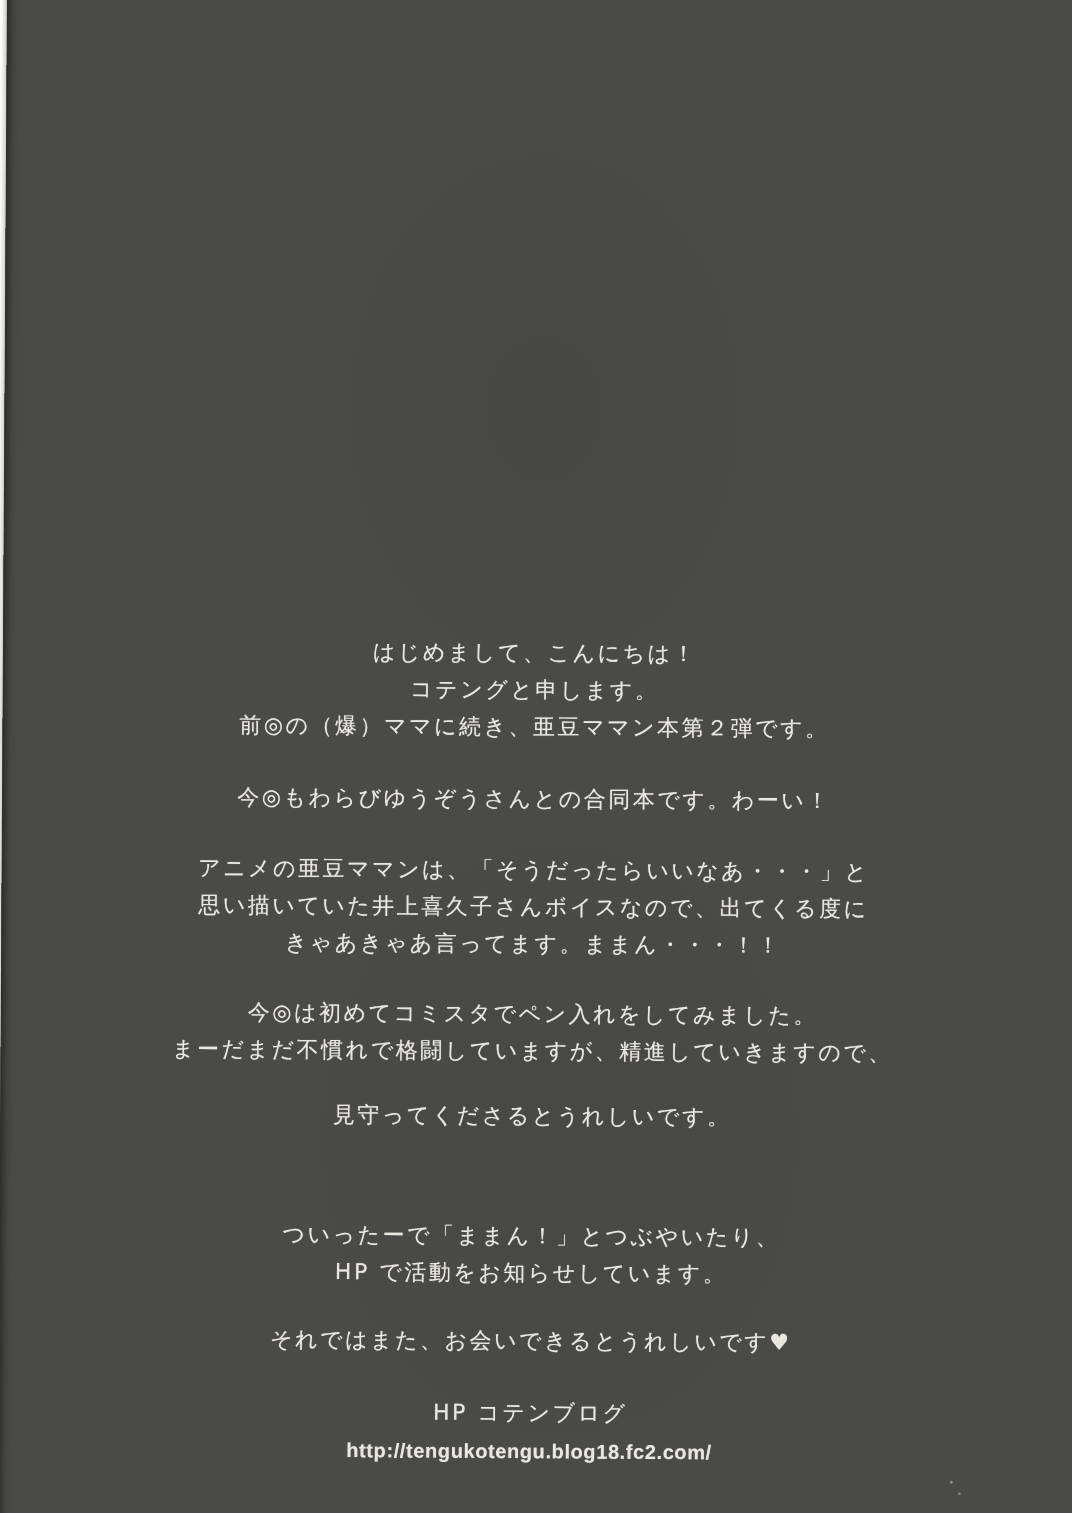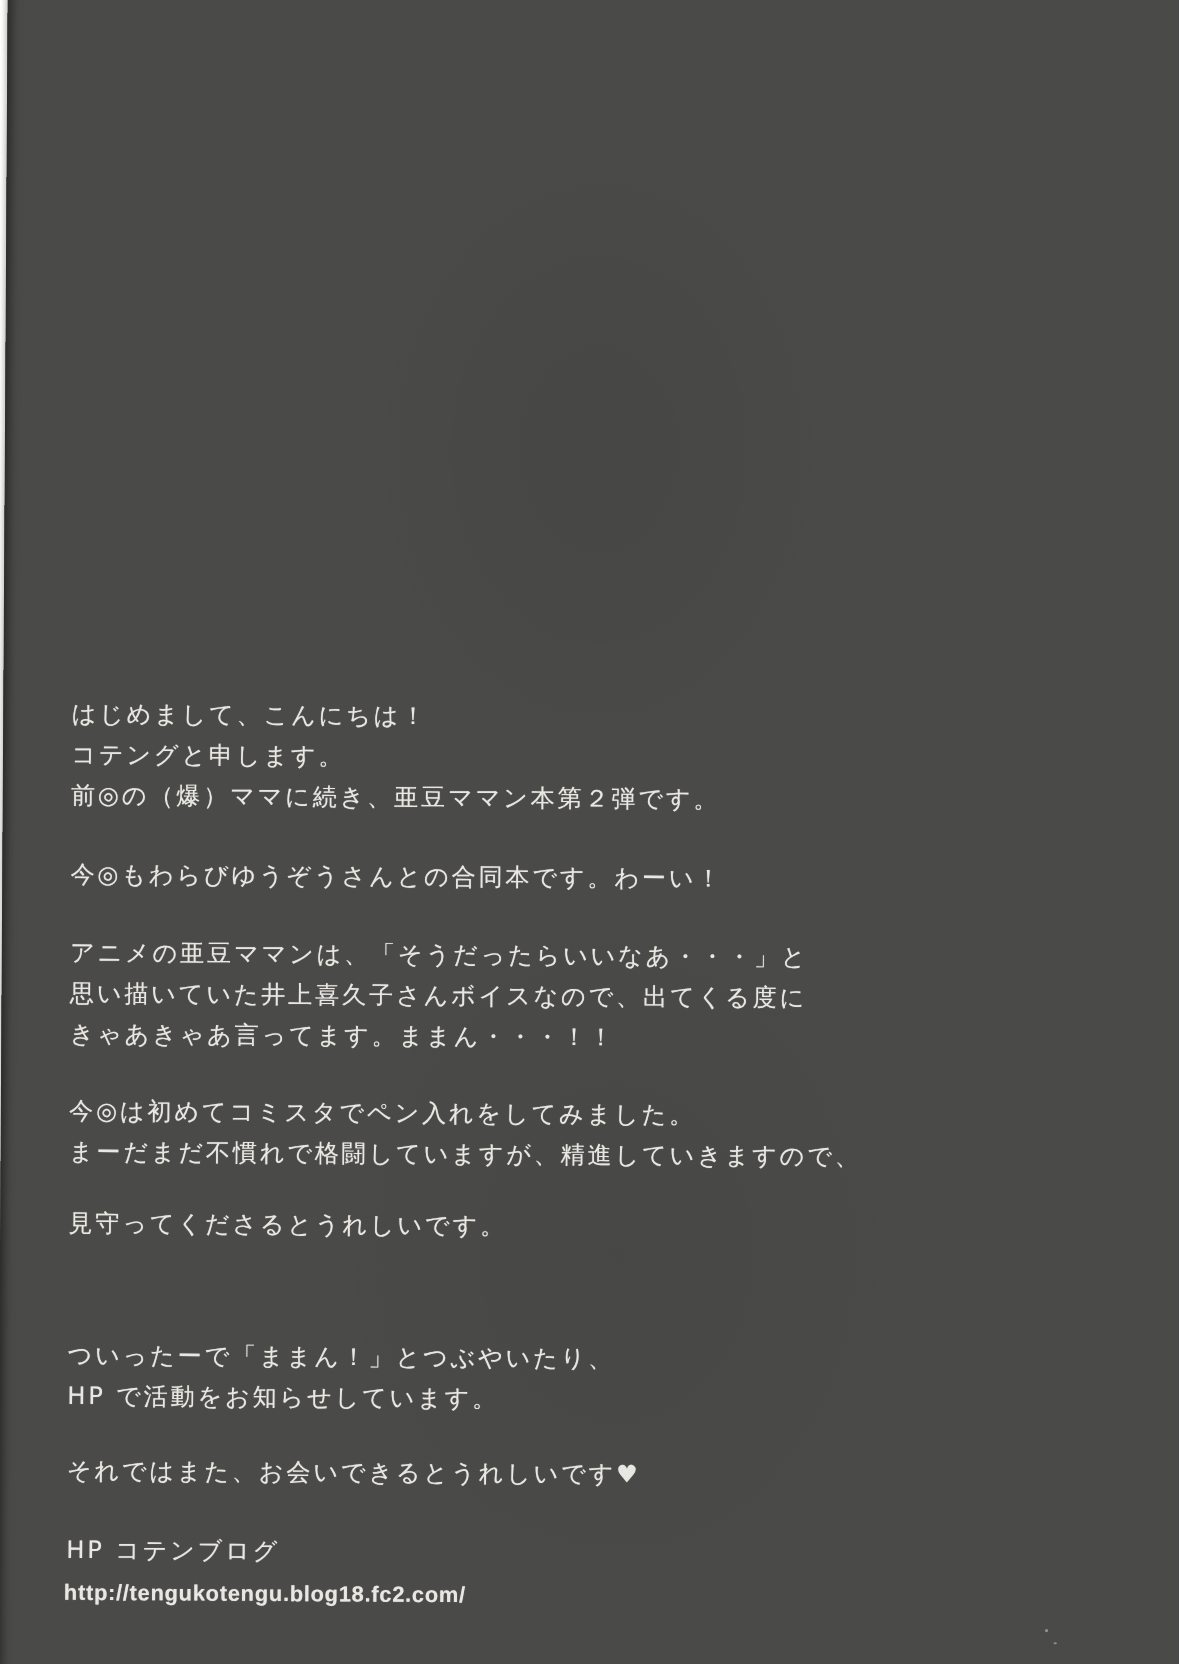--- a/index.html
+++ b/index.html
@@ -10,20 +10,21 @@
     overflow: hidden;
     background: linear-gradient(90deg, #ffffff 0px, #f3f1ed 14px, #e8e6e2 22px, #f5f4f1 40px);
     font-family: "DejaVu Sans", sans-serif;
   }
 
   .scan {
     position: relative;
     width: 1072px;
     height: 1513px;
     overflow: hidden;
+    text-align: center;
   }
 
   
   .page {
     position: absolute;
     left: 7px;
     top: -14px;
     width: 1110px;
     height: 1550px;
     background:

